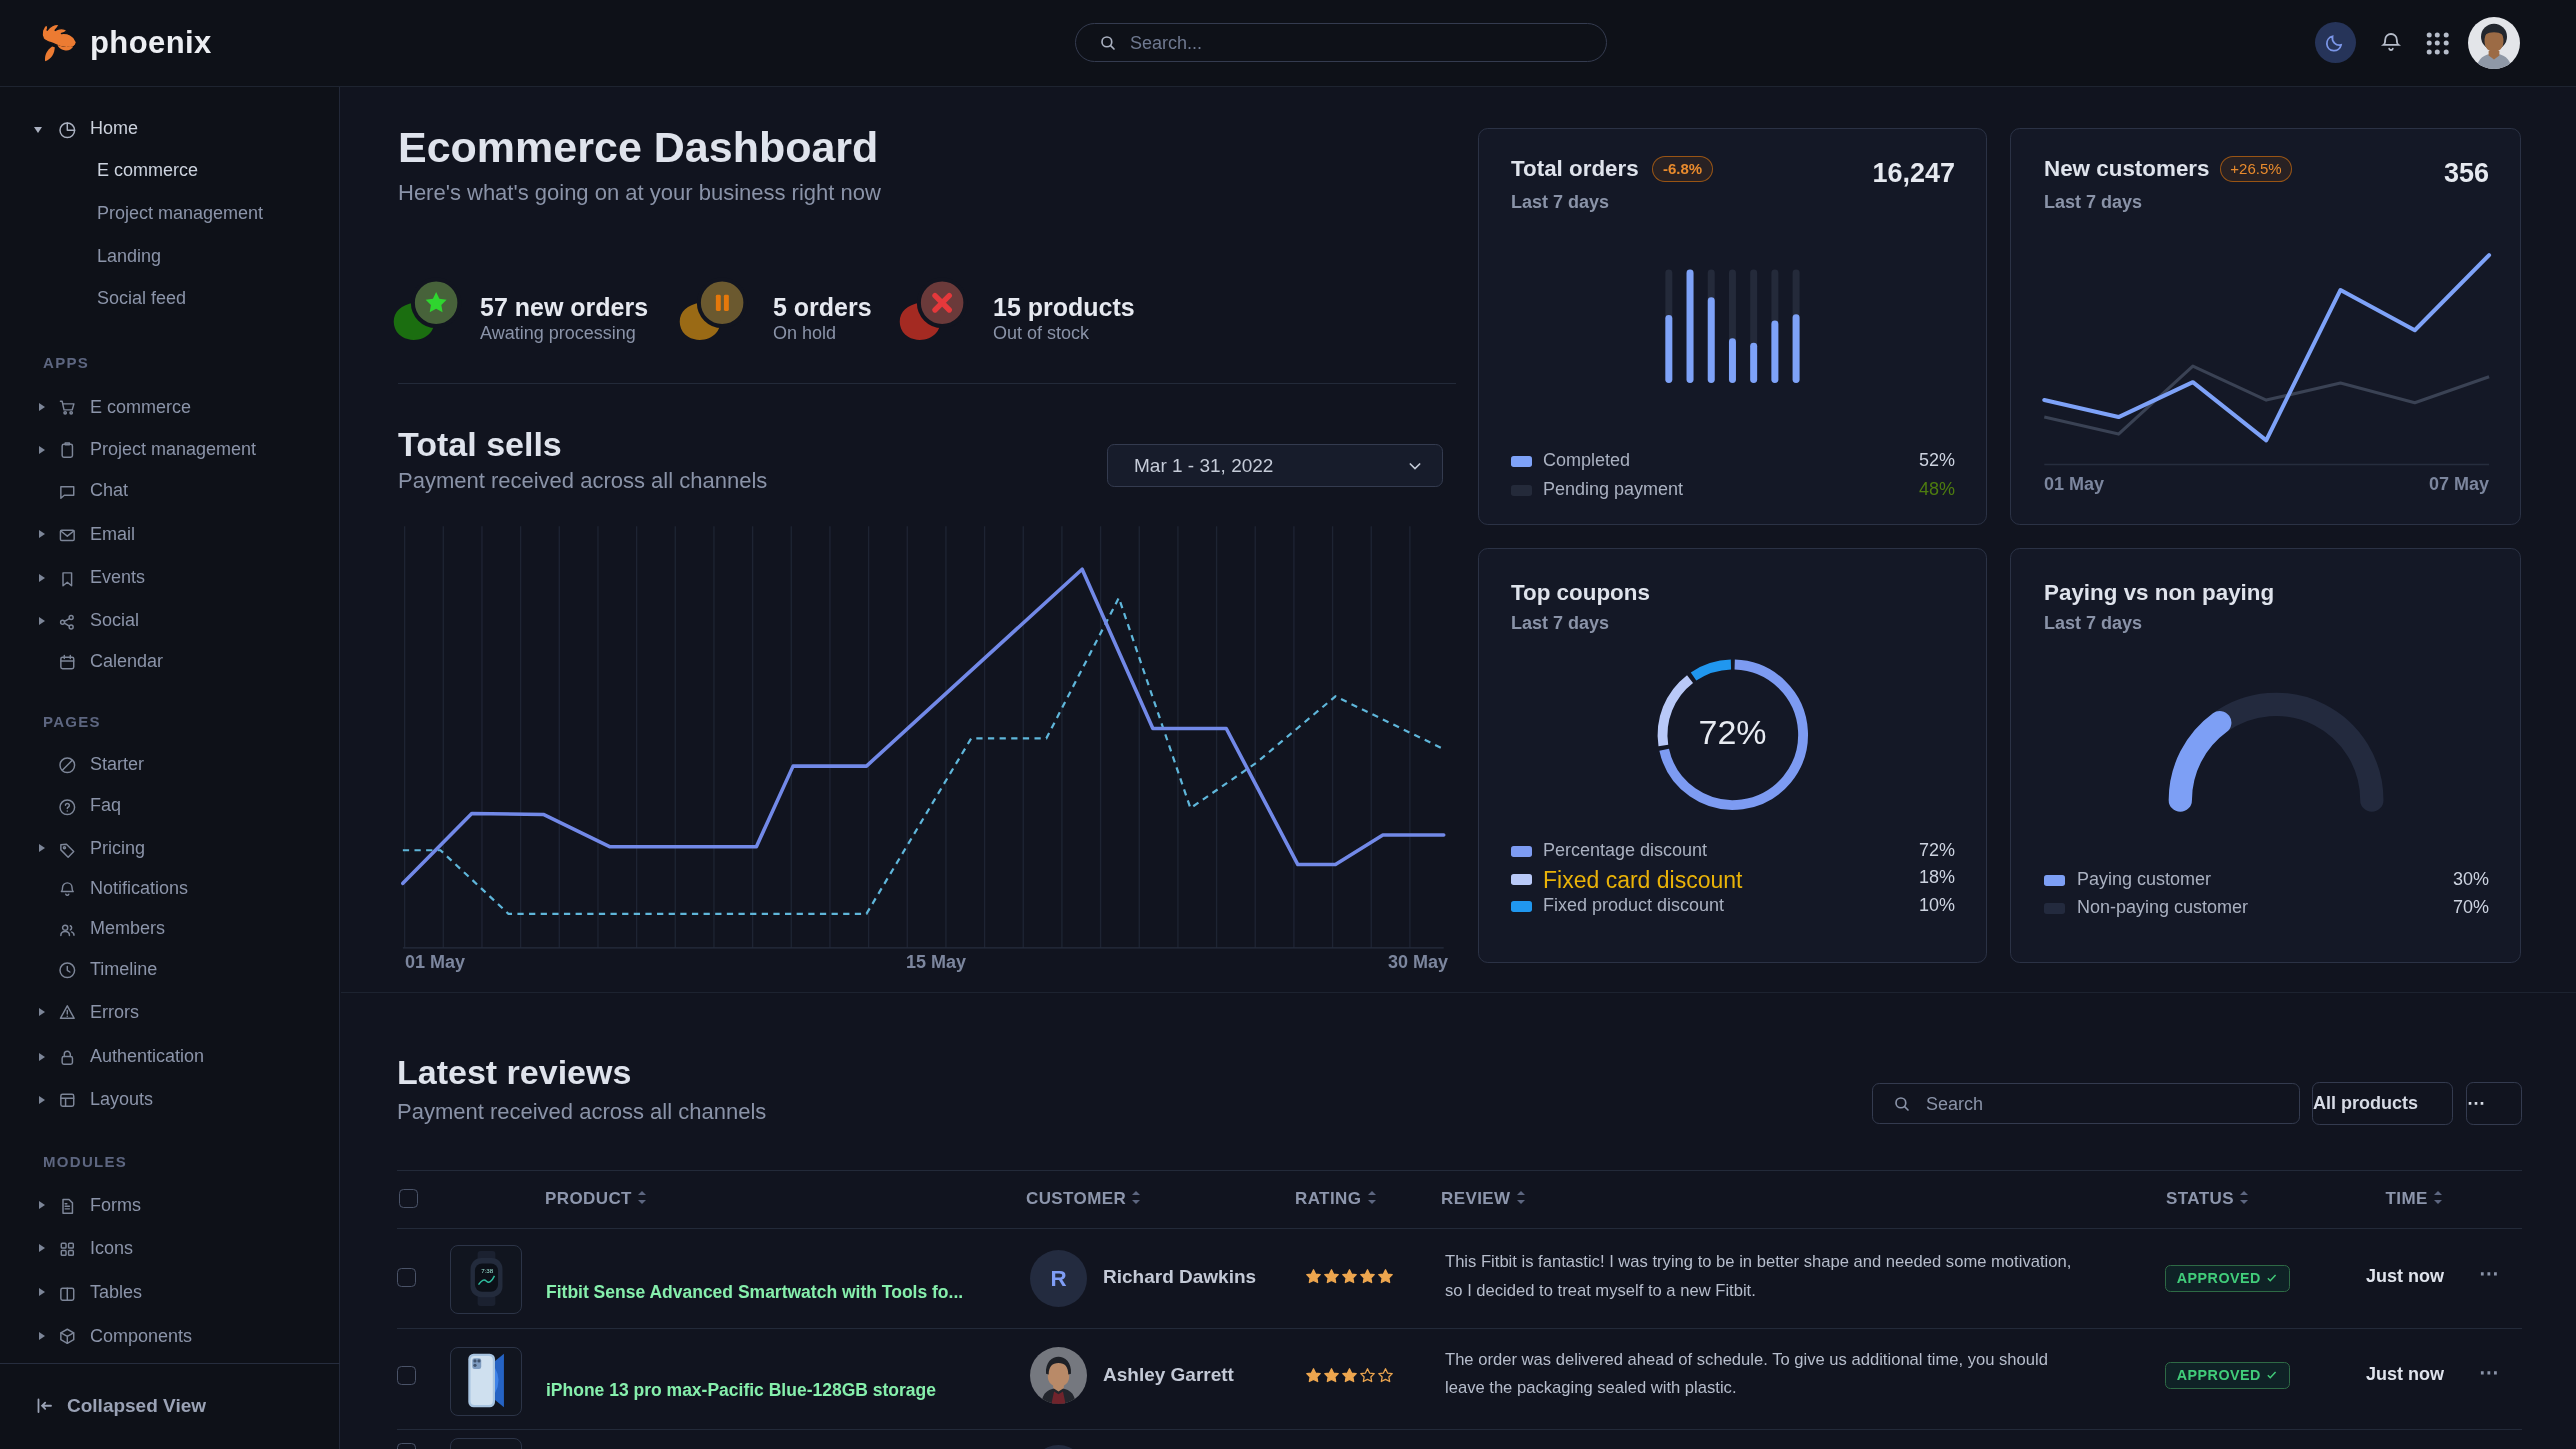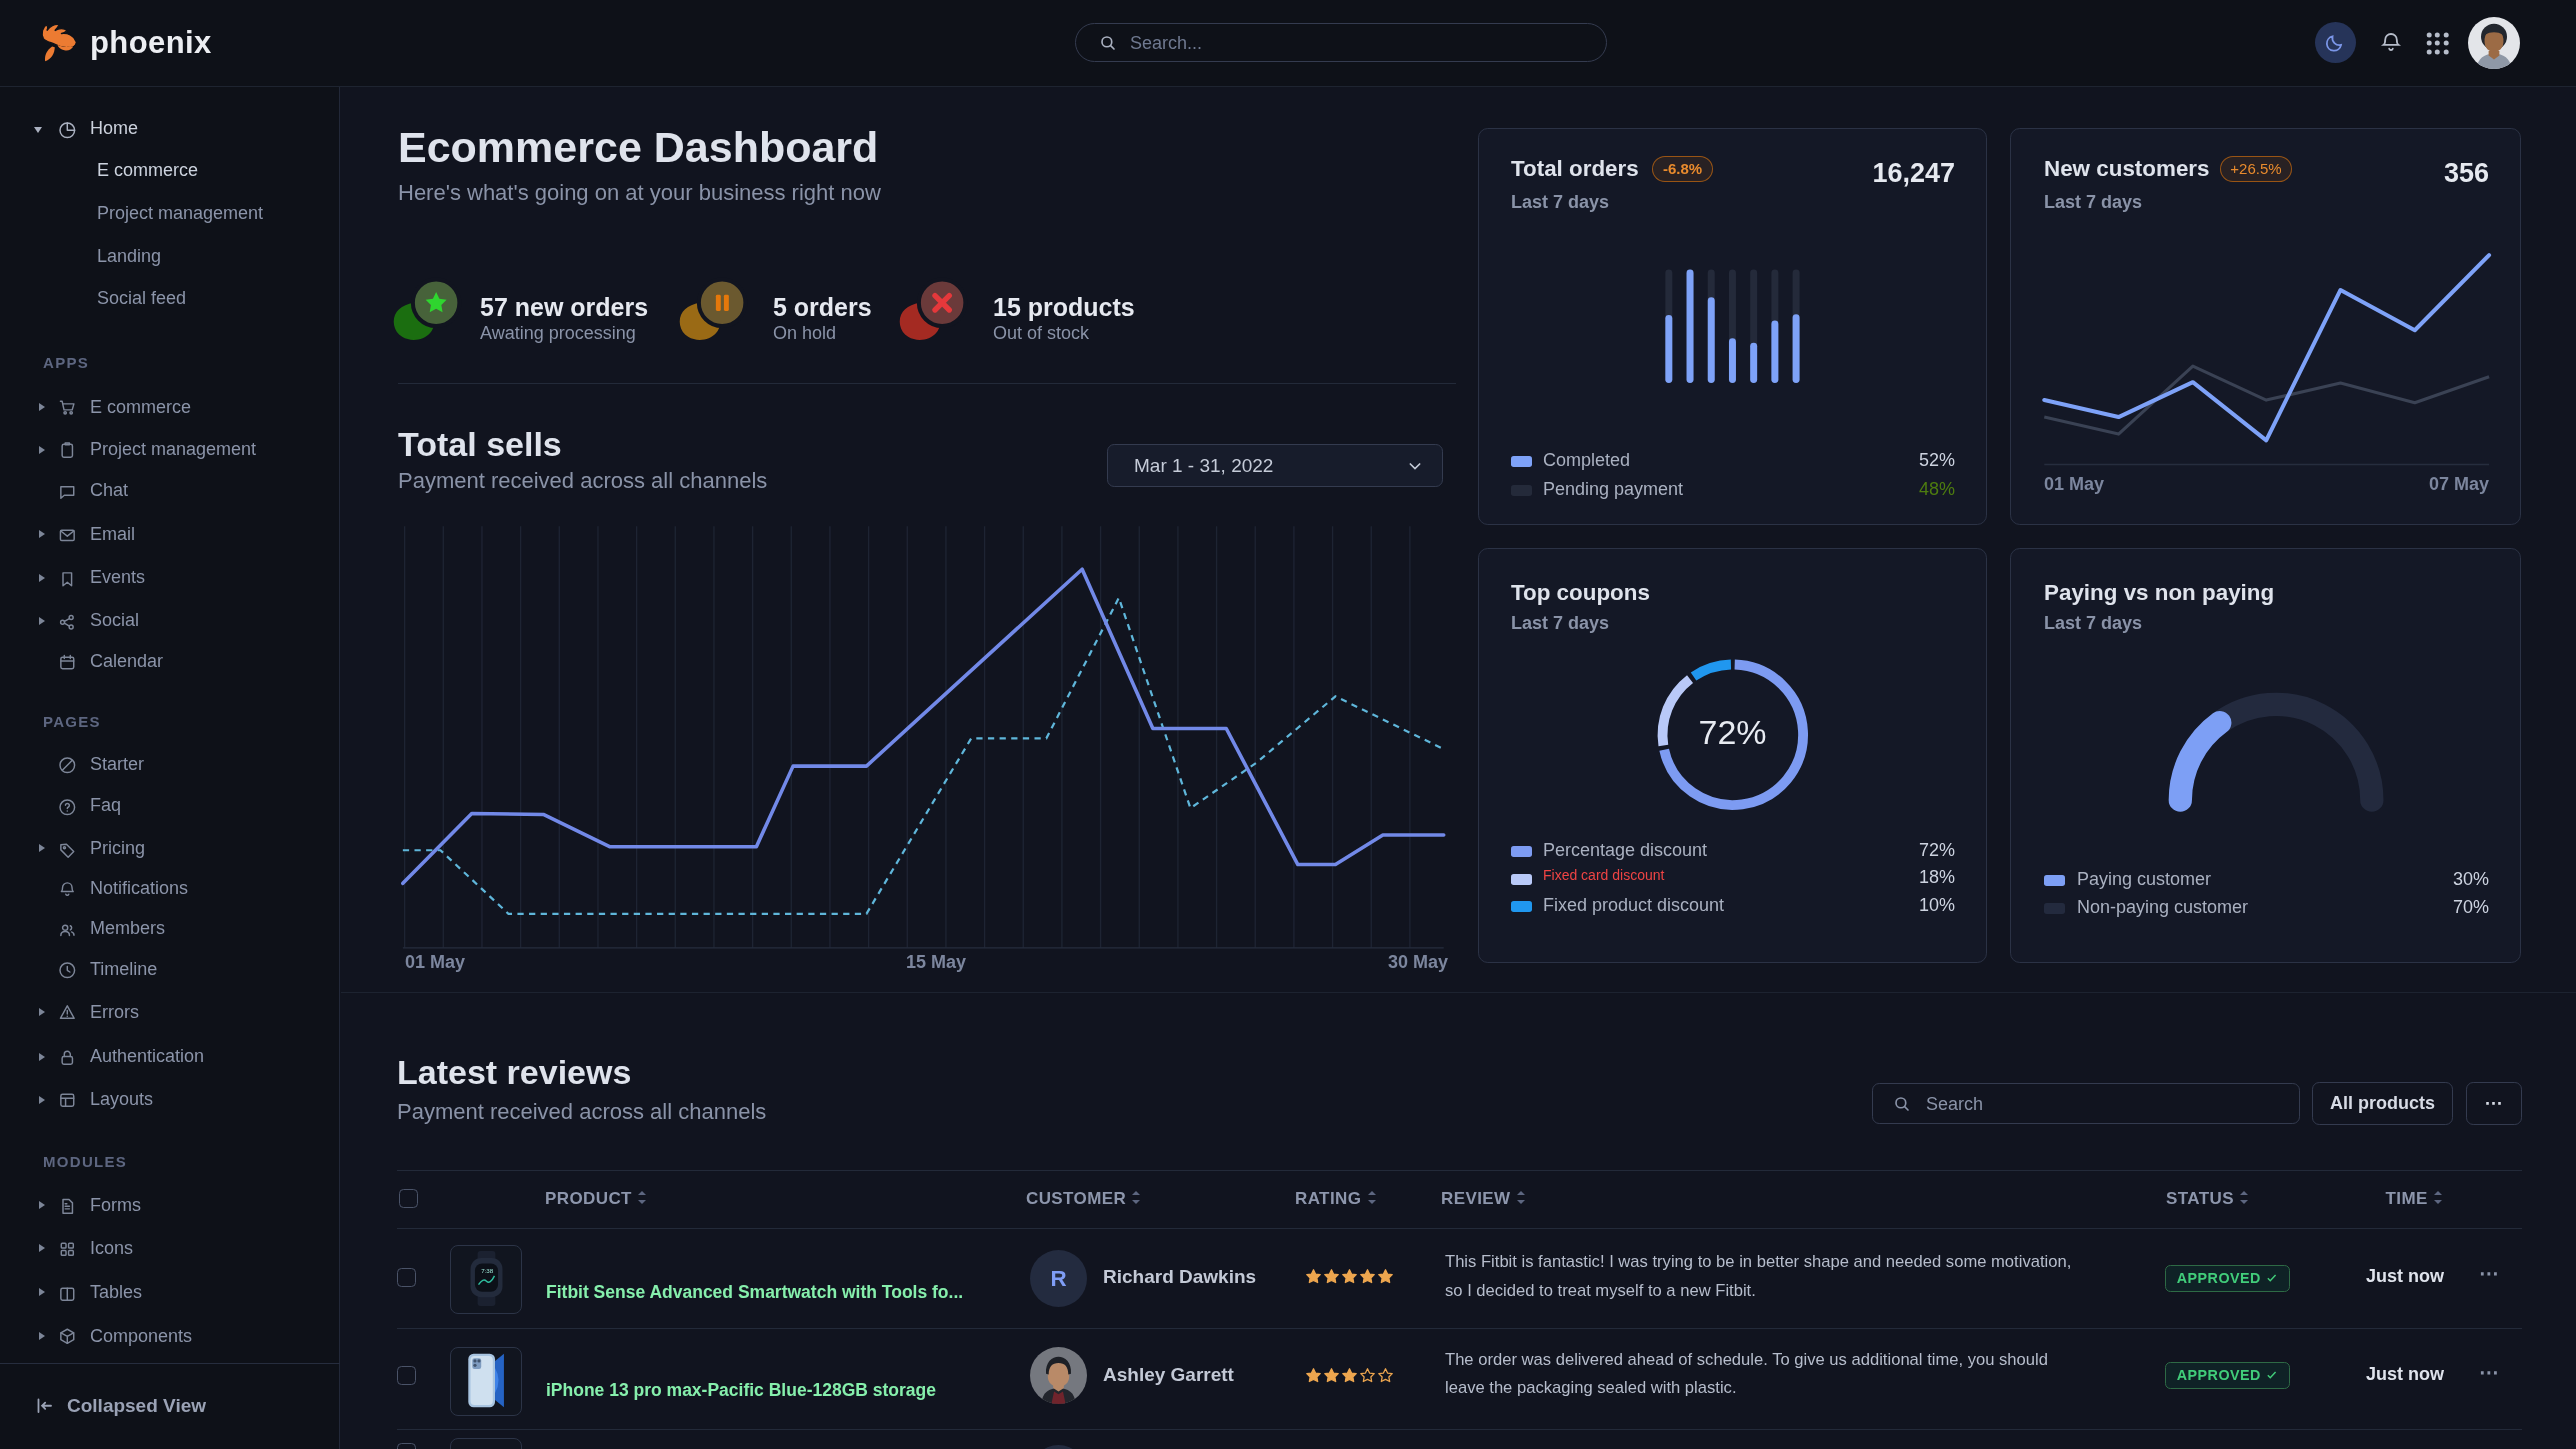--- a/index.html
+++ b/index.html
@@ -1,21 +1,21 @@
 <!DOCTYPE html>
 <html style="font-size:14.3px"><head><meta charset="utf-8"><style>
 * { margin:0; padding:0; box-sizing:border-box; }
 html,body { width:2576px; height:1449px; overflow:hidden; background:#11141f;
   font-family:"Liberation Sans", sans-serif; }
 .abs { position:absolute; }
 .card { background:#141826; border:0.9px solid #2b3245; border-radius:9.8px; }
 .slabel { font-size:15px; font-weight:700; letter-spacing:1.3px; color:#5d6680; }
 .sitem { font-size:18px; font-weight:500; }
 .axlab { font-size:18px; font-weight:600; color:#7c869e; }
-.btn { height:43px; line-height:41px; text-align:center; border:0.9px solid #343b4f; border-radius:7.2px;
+.btn { height:43px; line-height:41px; text-align:left; border:0.9px solid #343b4f; border-radius:7.2px;
   font-size:18px; font-weight:600; color:#d7dbe5; }
 .thh { font-size:17px; font-weight:700; color:#8d96ac; letter-spacing:0.4px; }
 .sort { display:inline-block; width:8px; height:13.4px; margin-left:6.3px; position:relative; }
 .sort:before { content:""; position:absolute; top:0; left:0; border-left:4px solid transparent; border-right:4px solid transparent; border-bottom:4.9px solid #5d6680; }
 .sort:after { content:""; position:absolute; bottom:0; left:0; border-left:4px solid transparent; border-right:4px solid transparent; border-top:4.9px solid #5d6680; }
 .cb { width:19px; height:19px; border:1.3px solid #4a5368; border-radius:4.5px; }
 .lnk { font-size:17.5px; font-weight:600; color:#86efac;margin-top:16px; }
 .nm { font-size:19px; font-weight:600; color:#c3c9d6; }
 .rv { font-size:16.6px; color:#b6bdcc; }
 .jn { font-size:18px; font-weight:700; color:#dfe3ec; }
@@ -264,21 +264,21 @@
 <div class="abs" style="left:2044px;top:192px;font-size:18px;font-weight:600;color:#8a93a8">Last 7 days</div>
 <div class="abs axlab" style="left:2044px;top:474px">01 May</div>
 <div class="abs axlab" style="right:87px;top:474px">07 May</div>
 <div class="abs" style="left:1511px;top:580px;font-size:22.4px;font-weight:700;color:#dfe3ec">Top coupons</div>
 <div class="abs" style="left:1511px;top:613px;font-size:18px;font-weight:600;color:#8a93a8">Last 7 days</div>
 <div class="abs" style="left:1661px;top:713px;width:143px;text-align:center;font-size:34px;color:#e8ebf2">72%</div>
 <div class="abs" style="left:1511px;top:846px;width:20.6px;height:10.7px;border-radius:2.7px;background:#7d9bf2"></div>
 <div class="abs" style="left:1543px;top:840px;font-size:18px;color:#aab1c1">Percentage discount</div>
 <div class="abs" style="right:621px;top:840px;font-size:18px;color:#cdd3e0">72%</div>
 <div class="abs" style="left:1511px;top:874px;width:20.6px;height:10.7px;border-radius:2.7px;background:#b9c9f8"></div>
-<div class="abs" style="left:1543px;top:867px;font-size:14px;color:#ef4444">Fixed card discount</div>
+<div class="abs" style="left:1543px;top:867px;font-size:23px;color:#eab308">Fixed card discount</div>
 <div class="abs" style="right:621px;top:867px;font-size:18px;color:#cdd3e0">18%</div>
 <div class="abs" style="left:1511px;top:901px;width:20.6px;height:10.7px;border-radius:2.7px;background:#2097ef"></div>
 <div class="abs" style="left:1543px;top:895px;font-size:18px;color:#aab1c1">Fixed product discount</div>
 <div class="abs" style="right:621px;top:895px;font-size:18px;color:#cdd3e0">10%</div>
 <div class="abs" style="left:2044px;top:580px;font-size:22.4px;font-weight:700;color:#dfe3ec">Paying vs non paying</div>
 <div class="abs" style="left:2044px;top:613px;font-size:18px;font-weight:600;color:#8a93a8">Last 7 days</div>
 <div class="abs" style="left:2044px;top:875px;width:20.6px;height:10.7px;border-radius:2.7px;background:#7d9ff5"></div>
 <div class="abs" style="left:2077px;top:869px;font-size:18px;color:#aab1c1">Paying customer</div>
 <div class="abs" style="right:87px;top:869px;font-size:18px;color:#cdd3e0">30%</div>
 <div class="abs" style="left:2044px;top:903px;width:20.6px;height:10.7px;border-radius:2.7px;background:#232a3e"></div>

